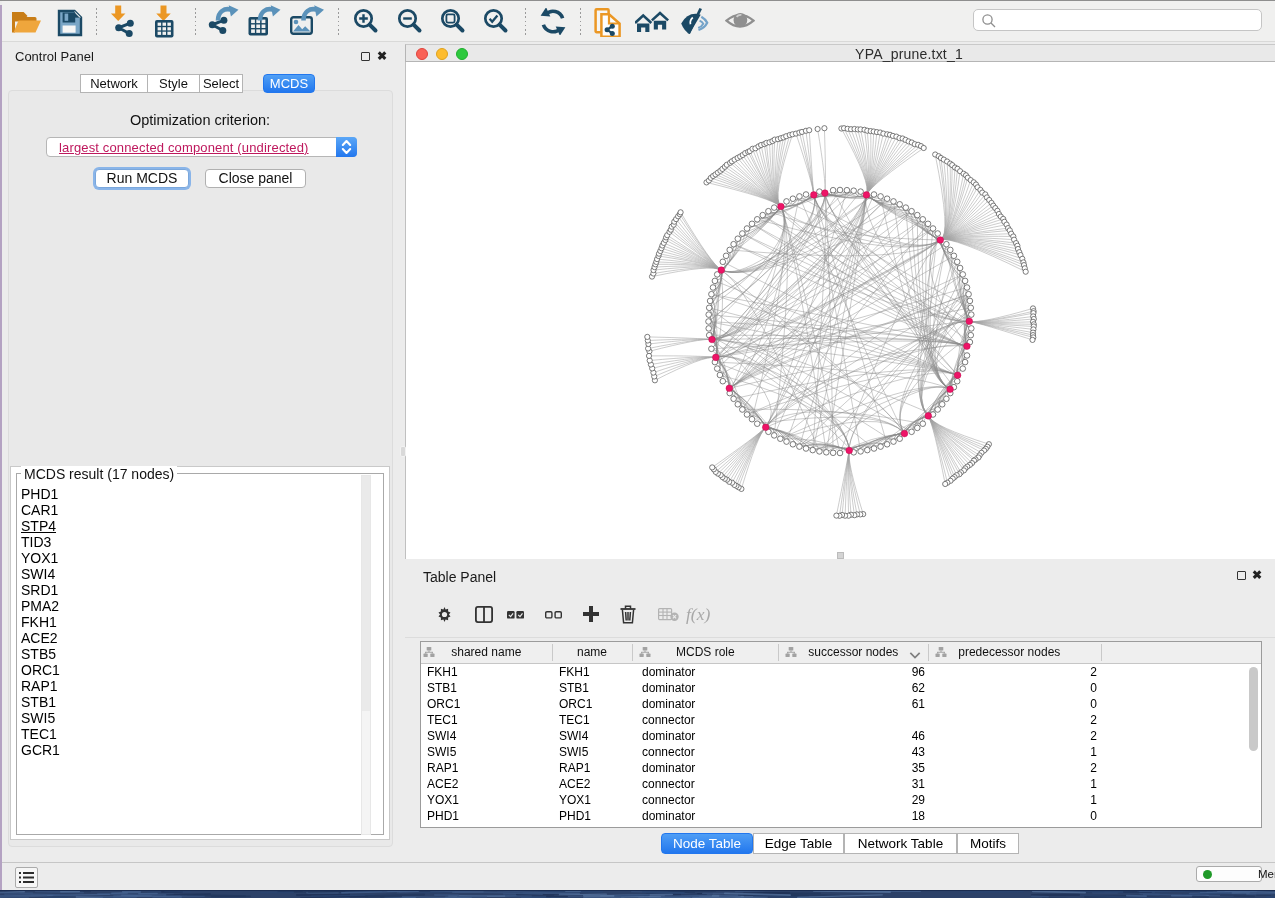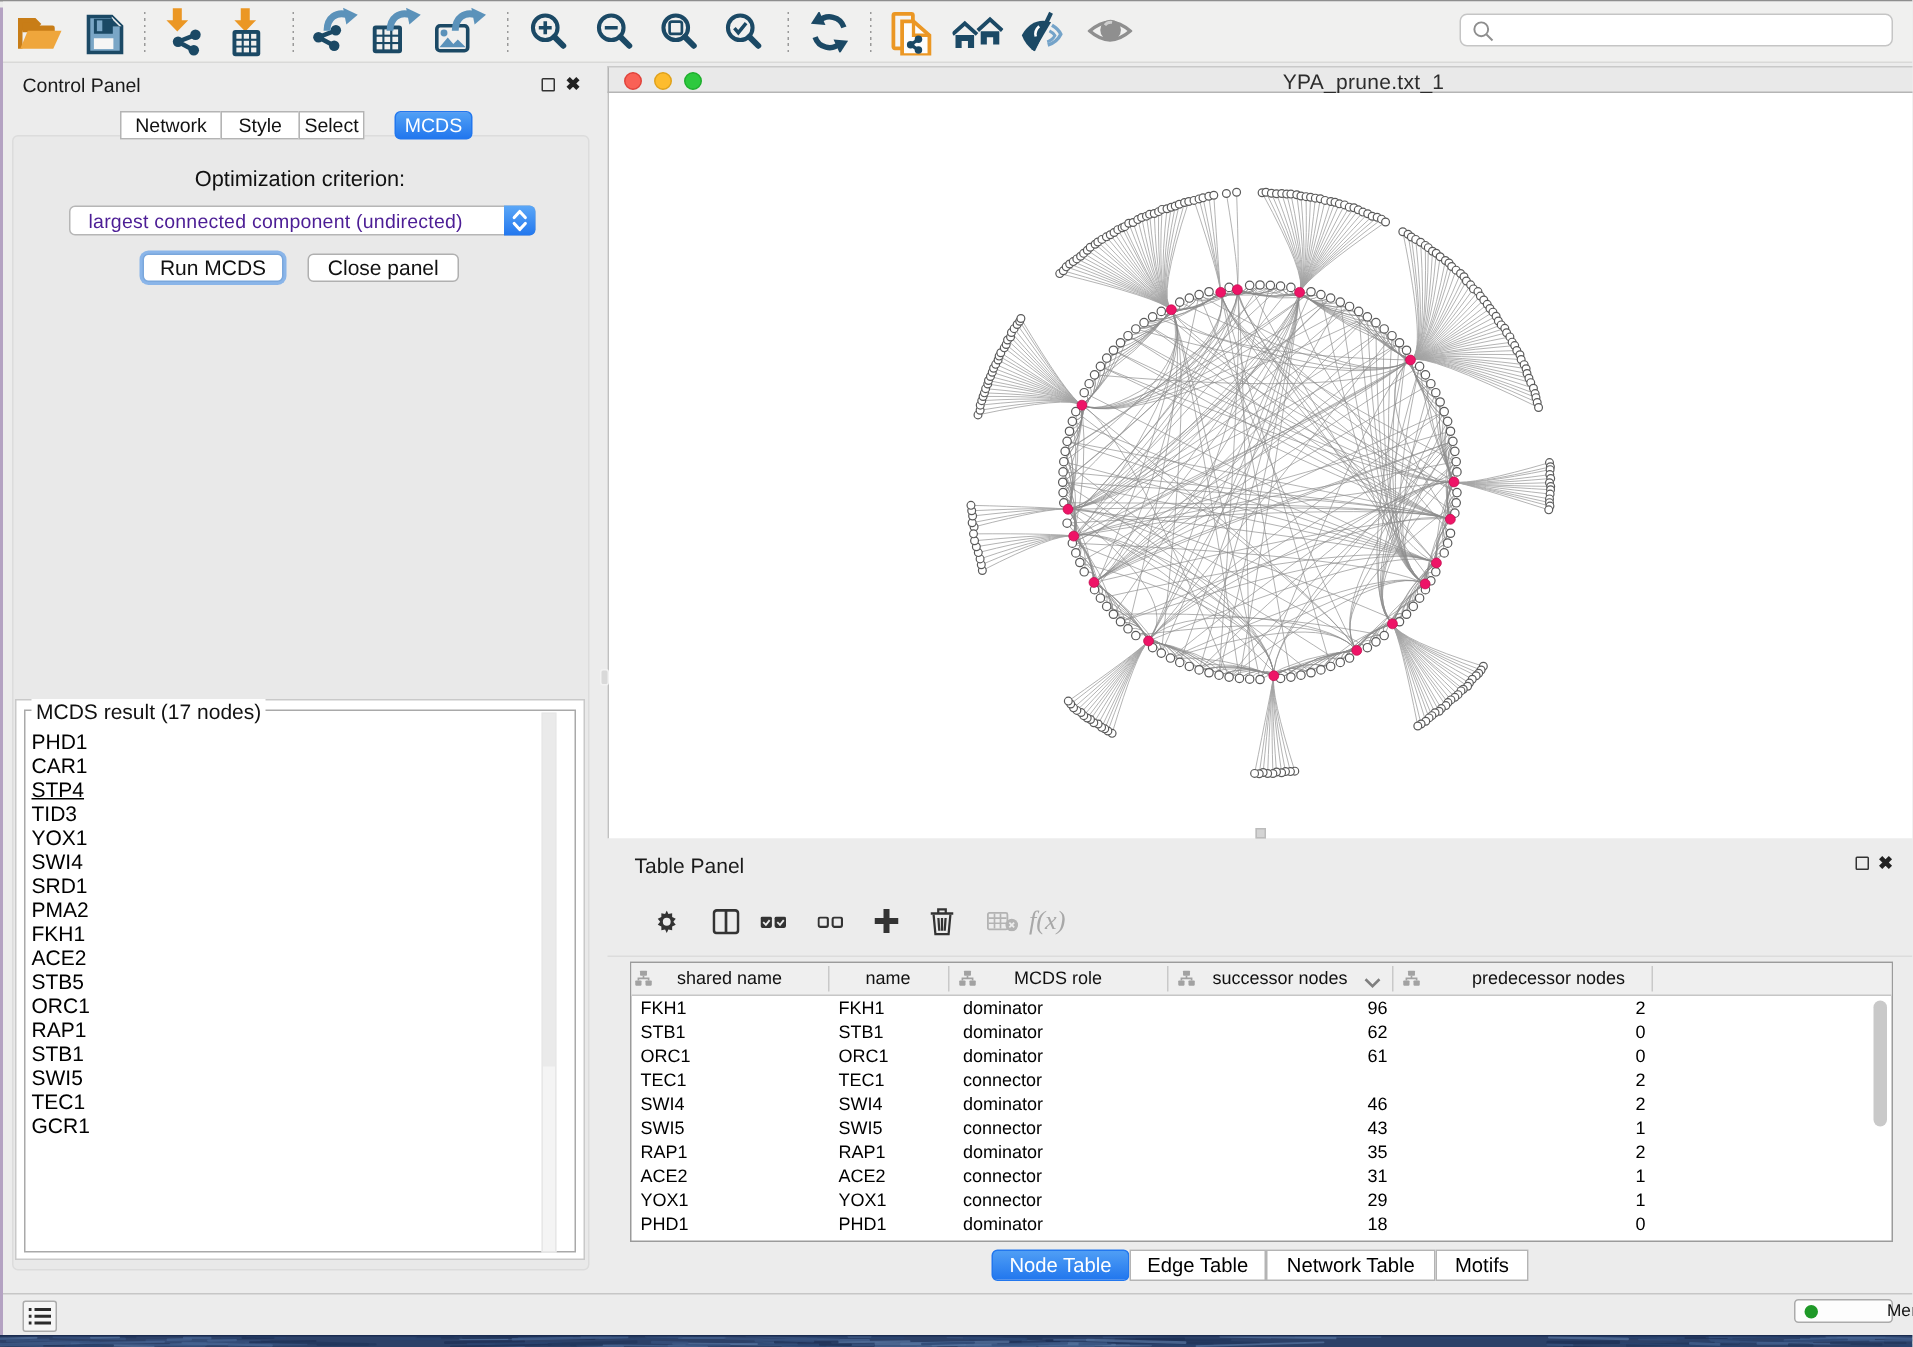--- a/index.html
+++ b/index.html
@@ -18,21 +18,21 @@
 .winbtn-x{font-size:12px;font-weight:bold;color:#222;line-height:11px;}
 #tabs{left:80px;top:74px;height:19px;}
 .tab{position:absolute;top:0;height:19px;box-sizing:border-box;border:1px solid #b4b4b4;
  background:#fff;font-size:13px;color:#111;text-align:center;line-height:18px;}
 .tab.sel{background:linear-gradient(#51a0f5,#2277ee);color:#fff;border:1px solid #2277ee;border-radius:4px;}
 #ctl-content{left:8px;top:90px;width:385px;height:757px;background:#e9e9e9;
  border:1px solid #dcdcdc;border-radius:4px;box-sizing:border-box;}
 #optlabel{left:0;top:112px;width:400px;text-align:center;font-size:14.5px;color:#111;}
 #dropdown{left:46px;top:137px;width:311px;height:20px;background:#fff;border:1px solid #b6b6b6;
  border-radius:4px;box-sizing:border-box;}
-#ddtext{left:12px;top:2px;font-size:13px;color:#4c1d95;position:absolute;letter-spacing:0.15px;}
+#ddtext{left:12px;top:2px;font-size:13px;color:#be185d;position:absolute;letter-spacing:0.15px;text-decoration:underline;}
 #ddbtn{position:absolute;right:-1px;top:-1px;width:21px;height:20px;border-radius:0 4px 4px 0;
  background:linear-gradient(#5ba7f7,#2277ee);}
 .btn{position:absolute;height:19px;background:#fff;border:1px solid #b0b0b0;border-radius:4px;
  box-sizing:border-box;font-size:14px;color:#111;text-align:center;line-height:17px;}
 #runbtn{left:95px;top:169px;width:94px;box-shadow:0 0 0 2px #8ab5e9;border-color:#7aa7dc;}
 #closebtn{left:205px;top:169px;width:101px;}
 #mcdsbox{left:10px;top:466px;width:380px;height:374px;background:#fff;border:1px solid #c9c9c9;box-sizing:border-box;}
 #mcdsfield{position:absolute;left:5px;top:6px;right:5px;bottom:4px;border:1px solid #a9a9a9;}
 #mcdslegend{position:absolute;left:4px;top:-8px;background:#fff;padding:0 3px;font-size:14px;color:#111;}
 #mcdslist{position:absolute;left:1px;top:12px;font-size:14px;color:#000;line-height:16px;}
@@ -1406,21 +1406,21 @@
       <div class="th" style="left:357.3px;width:150.09999999999997px;">successor nodes</div>
       <svg class="sorticon" style="left:364px" width="10" height="10" viewBox="0 0 10 10">
         <g fill="#7a7a7a">
           <rect x="2.9" y="0" width="4.2" height="3.2" rx="0.5"></rect>
           <rect x="0" y="6" width="3.8" height="3.2" rx="0.5"></rect>
           <rect x="6.2" y="6" width="3.8" height="3.2" rx="0.5"></rect>
         </g>
         <path d="M5 3.2v1.6M1.9 6v-1.2h6.2V6" stroke="#7a7a7a" fill="none"></path>
       </svg>
       <div class="thd" style="left:357.3px;"></div>
-      <div class="th" style="left:501px;width:172.60000000000002px;padding-left:24px;">predecessor nodes</div>
+      <div class="th" style="left:478px;width:172.60000000000002px;padding-left:24px;">predecessor nodes</div>
       <svg class="sorticon" style="left:514px" width="10" height="10" viewBox="0 0 10 10">
         <g fill="#7a7a7a">
           <rect x="2.9" y="0" width="4.2" height="3.2" rx="0.5"></rect>
           <rect x="0" y="6" width="3.8" height="3.2" rx="0.5"></rect>
           <rect x="6.2" y="6" width="3.8" height="3.2" rx="0.5"></rect>
         </g>
         <path d="M5 3.2v1.6M1.9 6v-1.2h6.2V6" stroke="#7a7a7a" fill="none"></path>
       </svg>
       <div class="thd" style="left:507.4px;"></div>
       <div class="thd" style="left:680px;"></div>

